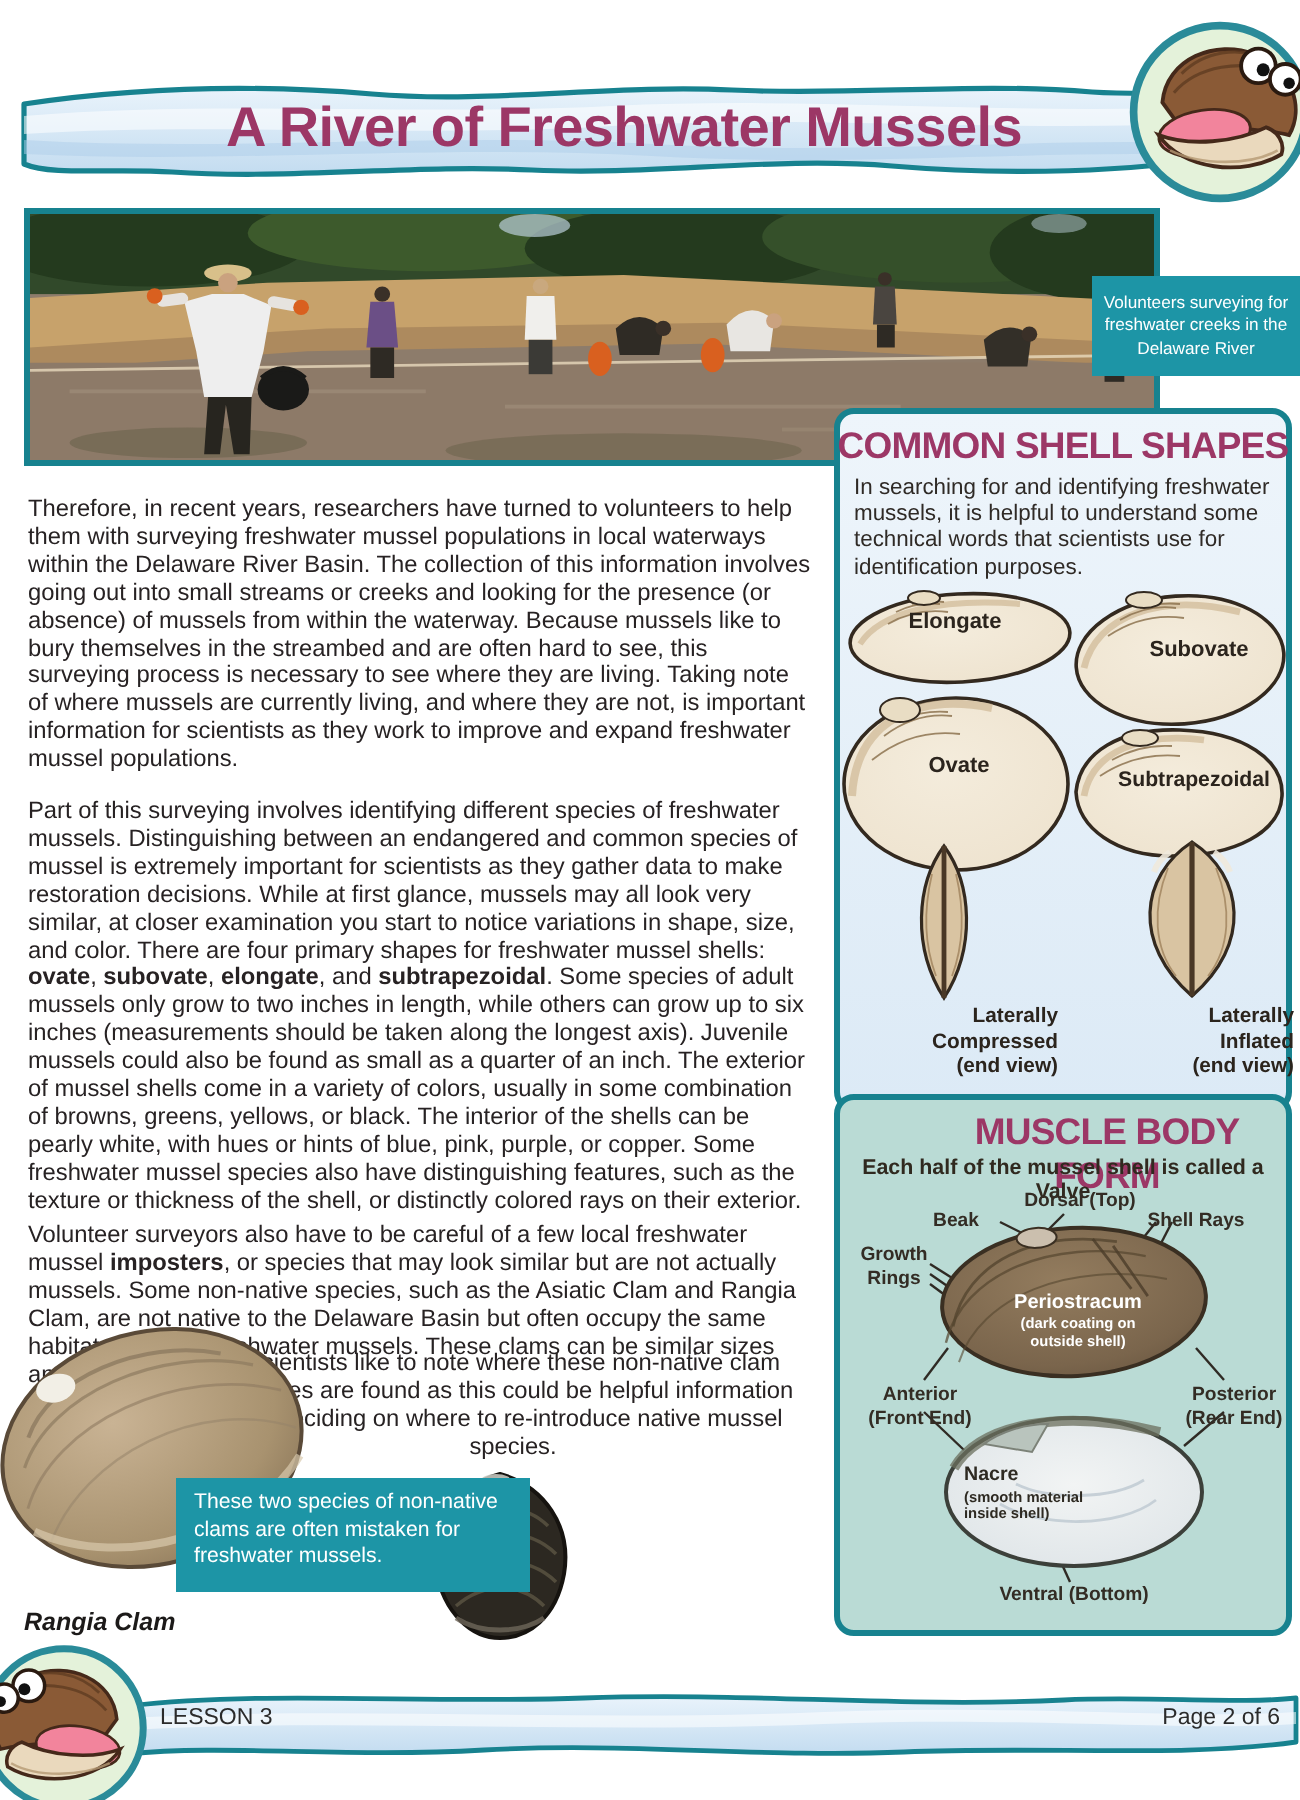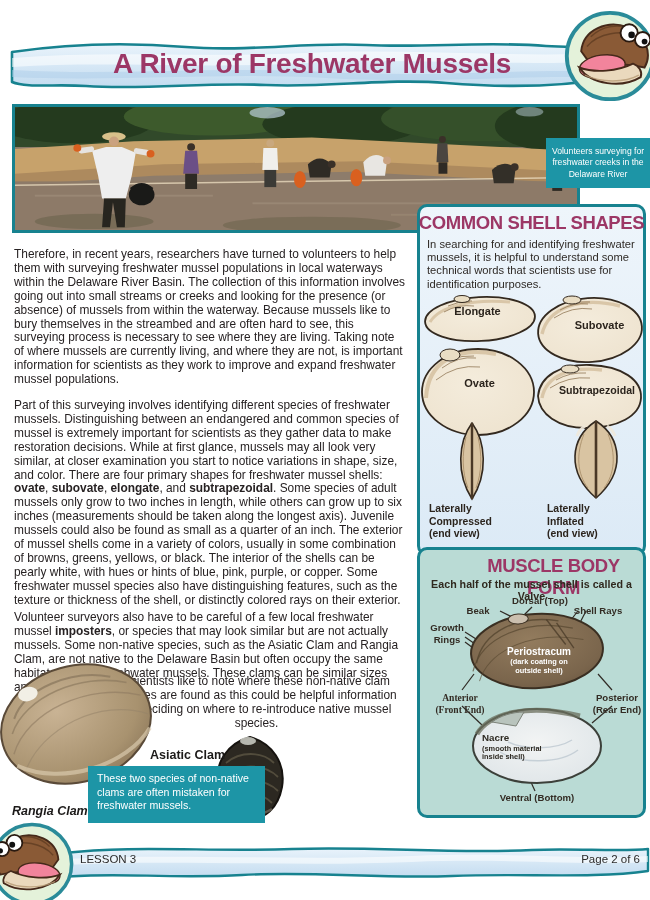--- a/index.html
+++ b/index.html
@@ -44,21 +44,21 @@
   #p3b { top:675px; left:108px; width:297px; text-align:center; }
   .para b { font-weight:bold; }
 
   
   #rangia-photo { left:-4px; top:652px; width:160px; height:152px; }
   #asiatic-photo { left:210px; top:733px; width:80px; height:88px; }
   .clam-label { font-weight:bold; font-size:12.5px; color:#1c1a19; }
   #rangia-label { left:12px; top:804px; width:120px;font-style:italic; }
   #asiatic-label { left:150px; top:748px; width:110px; }
   #clam-caption {
-    left:88px; top:766px; width:177px; height:57px; background:#1d95a6;
+    left:88px; top:739px; width:177px; height:57px; background:#1d95a6;
     color:#ffffff; font-size:10.6px; line-height:13.5px; padding:6px 9px; z-index:5;
   }
 
   
   .panel { border:3px solid #17828f; border-radius:10px; }
   #panel-shapes {
     left:417px; top:204px; width:229px; height:352px;
     background:linear-gradient(#eef5fb, #dceaf6);
   }
   #panel-muscle {
@@ -78,38 +78,38 @@
   #muscle-subheading {
     left:421px; top:578px; width:221px; text-align:center;
     font-size:10.7px; font-weight:bold; color:#30291f;
   }
 
   .shape-label {
     font-weight:bold; font-size:11px; color:#2b241d; text-align:center;
   }
   .endview-label {
     font-weight:bold; font-size:10.4px; line-height:12.6px; color:#2b241d;
-    text-align:left; white-space:pre-line;
+    text-align:right; white-space:pre-line;
   }
   #label-elongate { left:430px; top:305px; width:95px; }
   #label-subovate { left:552px; top:319px; width:95px; }
   #label-ovate { left:432px; top:377px; width:95px; }
   #label-subtrapezoidal { left:538px; top:384px; width:118px; font-size:10.6px; }
   #label-compressed { left:429px; top:503px; width:100px; }
   #label-inflated { left:547px; top:503px; width:100px; }
 
   .muscle-label {
     font-weight:bold; font-size:9.6px; line-height:11.6px; color:#332c24;
     text-align:center; white-space:pre-line;
   }
   #label-dorsal { left:490px; top:595px; width:100px; }
   #label-beak { left:455px; top:605px; width:46px; }
   #label-shellrays { left:563px; top:605px; width:70px; }
   #label-growthrings { left:421px; top:622px; width:52px; }
-  #label-anterior { left:426px; top:692px; width:68px;font-family:Liberation Serif, serif; }
+  #label-anterior { left:426px; top:692px; width:68px; }
   #label-posterior { left:583px; top:692px; width:68px; }
   #label-ventral { left:487px; top:792px; width:100px; }
   #label-periostracum {
     left:487px; top:646px; width:104px; text-align:center; color:#ffffff;
     font-weight:bold; font-size:10px; line-height:11px;
   }
   #label-periostracum .note, #label-nacre .note {
     font-weight:bold; font-size:7.4px; line-height:8.6px; white-space:pre-line; display:block; margin-top:1px;
   }
   #label-nacre {

